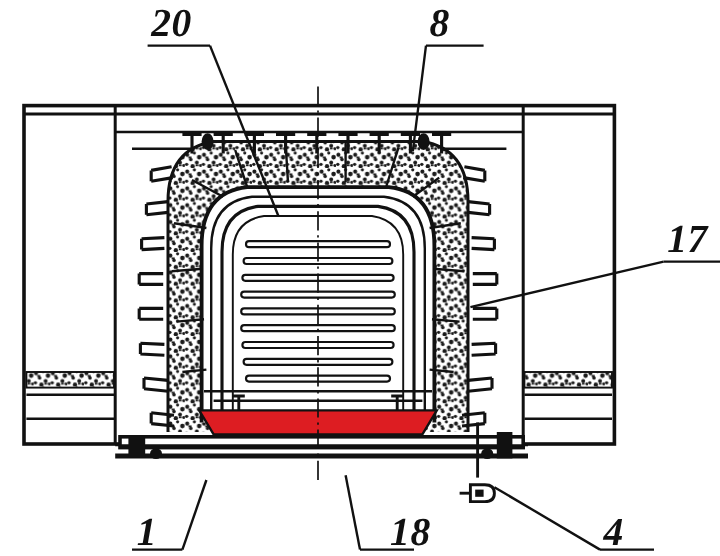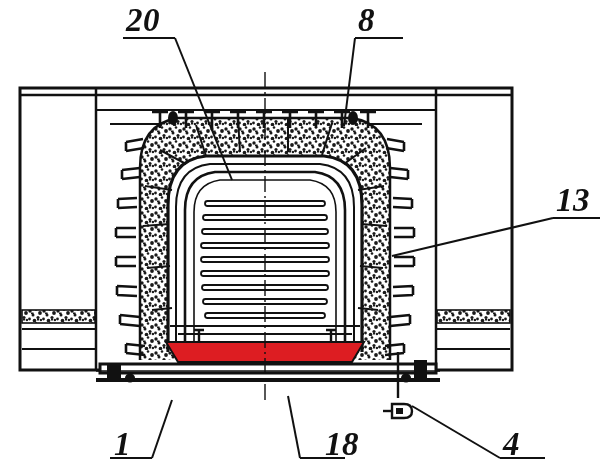--- a/index.html
+++ b/index.html
@@ -214,18 +214,18 @@
     <path d="M 300 458 L 345 458"></path>
     <path d="M 300 458 L 288 396"></path>
 
     <path d="M 500 458 L 545 458"></path>
     <path d="M 500 458 L 412 406"></path>
   </g>
 </svg>
 
 <div class="callout" style="left:126px;top:4px;">20</div>
 <div class="callout" style="left:358px;top:4px;">8</div>
-<div class="callout" style="left:556px;top:184px;">13</div>
+<div class="callout" style="left:556px;top:184px;">17</div>
 <div class="callout" style="left:114px;top:428px;">1</div>
 <div class="callout" style="left:325px;top:428px;">18</div>
 <div class="callout" style="left:503px;top:428px;">4</div>
 
 </div>
 
 </body></html>

